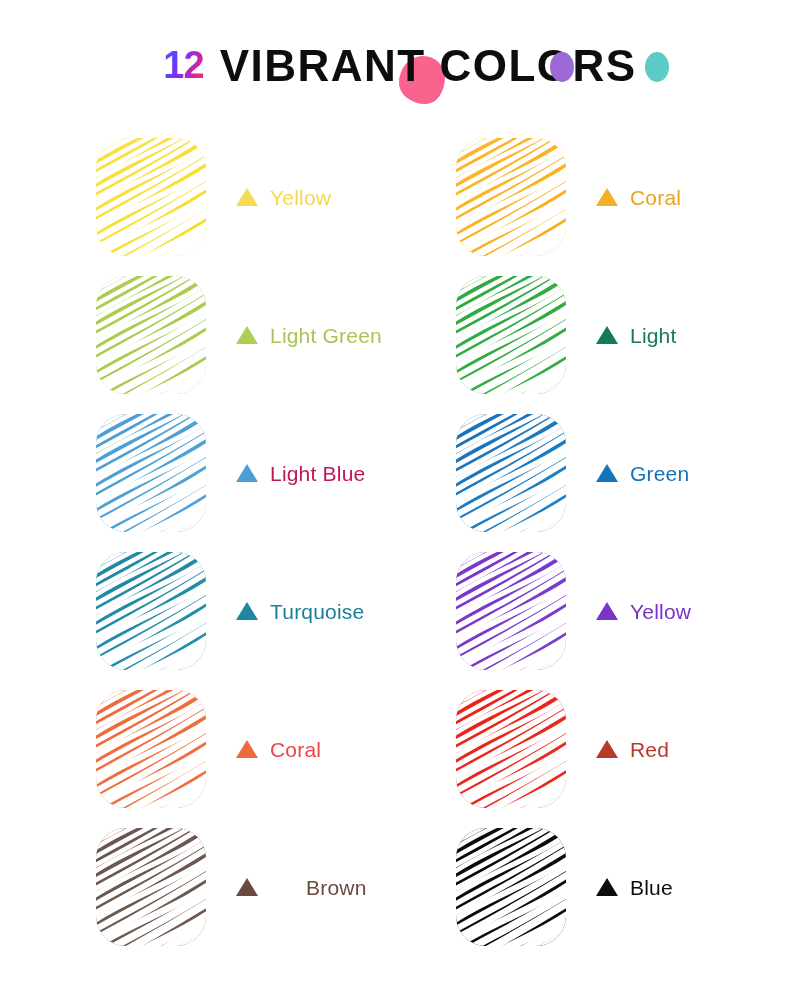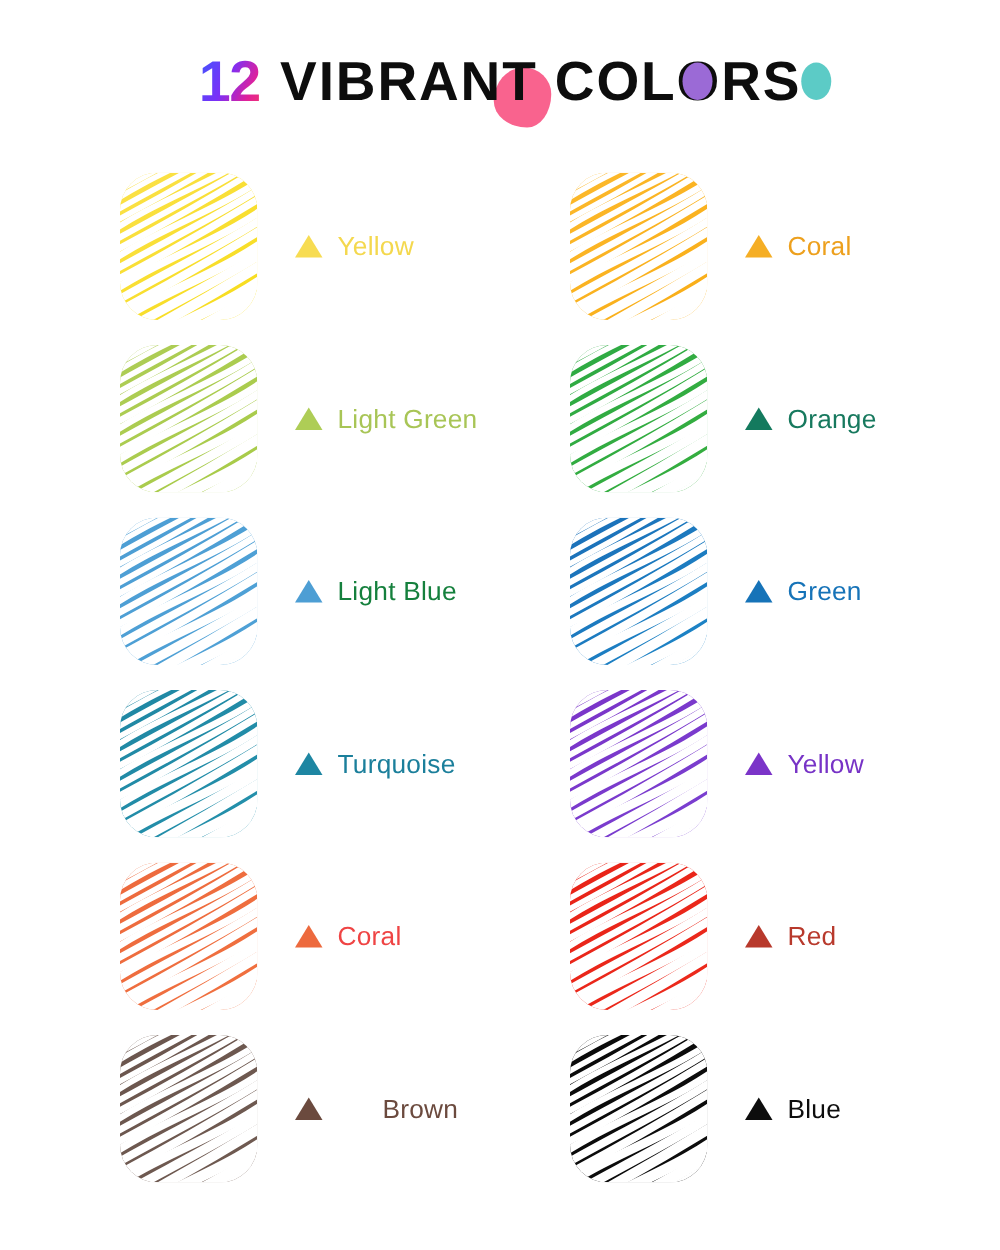--- a/index.html
+++ b/index.html
@@ -32,21 +32,21 @@
 
   .header-inner {
     position: relative;
     display: flex;
     align-items: center;
     gap: 16px;
   }
 
   .num-badge {
     position: relative;
-    font-size: 46px;
+    font-size: 38px;
     font-weight: bold;
     letter-spacing: -1px;
     line-height: 1;
     background: linear-gradient(115deg, #3d5afe 0%, #7b2ff7 45%, #e0219a 78%, #f2386e 100%);
     -webkit-background-clip: text;
     background-clip: text;
     color: transparent;
     -webkit-text-fill-color: transparent;
     padding-bottom: 2px;
   }
@@ -345,21 +345,21 @@
               <path d="M-14 177.72071840641118 C 34 152.72071840641118 86 122.72071840641118 132 93.72071840641118" stroke="#ffffff" stroke-width="9.62" fill="none" stroke-linecap="round"></path>
               <path d="M-14 189.2765236068792 C 34 155.2765236068792 86 143.2765236068792 132 105.27652360687921" stroke="#ffffff" stroke-width="10.34" fill="none" stroke-linecap="round"></path>
               <path d="M-14 201.4445298004602 C 34 173.4445298004602 86 149.4445298004602 132 117.4445298004602" stroke="#ffffff" stroke-width="11.14" fill="none" stroke-linecap="round"></path>
               <path d="M-14 214.30558433228913 C 34 189.30558433228913 86 159.30558433228913 132 130.30558433228913" stroke="#ffffff" stroke-width="12.05" fill="none" stroke-linecap="round"></path>
               <path d="M-14 227.95314808608967 C 34 193.95314808608967 86 181.95314808608967 132 143.95314808608967" stroke="#ffffff" stroke-width="13.07" fill="none" stroke-linecap="round"></path>
             </g>
           </svg>
         </div>
         <div class="label-block">
           <span class="tri" style="color: rgb(20, 122, 94);"></span>
-          <span class="label-text" style="color: rgb(23, 121, 94);">Orange</span>
+          <span class="label-text" style="color: rgb(23, 121, 94);">Light</span>
         </div>
       </div>
       <div class="swatch-item">
         <div class="swatch">
           <svg width="110" height="118" viewBox="0 0 110 118">
             <defs>
               <linearGradient id="g4" x1="0" y1="0" x2="0.75" y2="1">
                 <stop offset="0%" stop-color="#4d9ed4"></stop>
                 <stop offset="100%" stop-color="#4fa1d6"></stop>
               </linearGradient>
@@ -393,21 +393,21 @@
               <path d="M-14 177.72071840641118 C 34 152.72071840641118 86 122.72071840641118 132 93.72071840641118" stroke="#ffffff" stroke-width="9.62" fill="none" stroke-linecap="round"></path>
               <path d="M-14 189.2765236068792 C 34 155.2765236068792 86 143.2765236068792 132 105.27652360687921" stroke="#ffffff" stroke-width="10.34" fill="none" stroke-linecap="round"></path>
               <path d="M-14 201.4445298004602 C 34 173.4445298004602 86 149.4445298004602 132 117.4445298004602" stroke="#ffffff" stroke-width="11.14" fill="none" stroke-linecap="round"></path>
               <path d="M-14 214.30558433228913 C 34 189.30558433228913 86 159.30558433228913 132 130.30558433228913" stroke="#ffffff" stroke-width="12.05" fill="none" stroke-linecap="round"></path>
               <path d="M-14 227.95314808608967 C 34 193.95314808608967 86 181.95314808608967 132 143.95314808608967" stroke="#ffffff" stroke-width="13.07" fill="none" stroke-linecap="round"></path>
             </g>
           </svg>
         </div>
         <div class="label-block">
           <span class="tri" style="color: rgb(77, 158, 212);"></span>
-          <span class="label-text" style="color: #15803d;">Light Blue</span>
+          <span class="label-text" style="color: #be185d;">Light Blue</span>
         </div>
       </div>
       <div class="swatch-item">
         <div class="swatch">
           <svg width="110" height="118" viewBox="0 0 110 118">
             <defs>
               <linearGradient id="g5" x1="0" y1="0" x2="0.75" y2="1">
                 <stop offset="0%" stop-color="#1b6fb8"></stop>
                 <stop offset="100%" stop-color="#1d84c6"></stop>
               </linearGradient>

